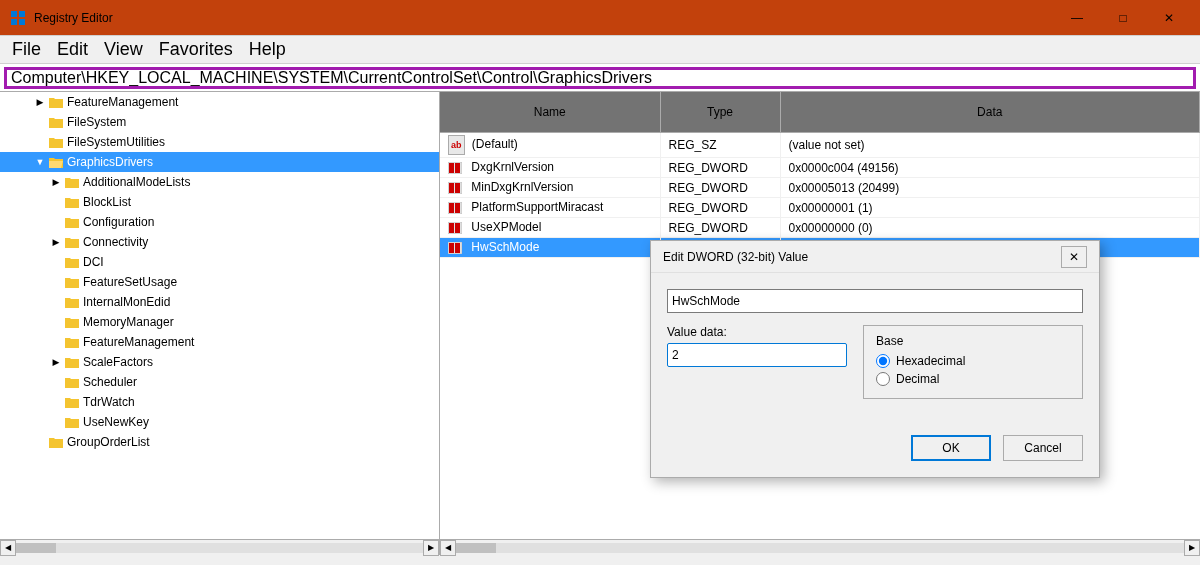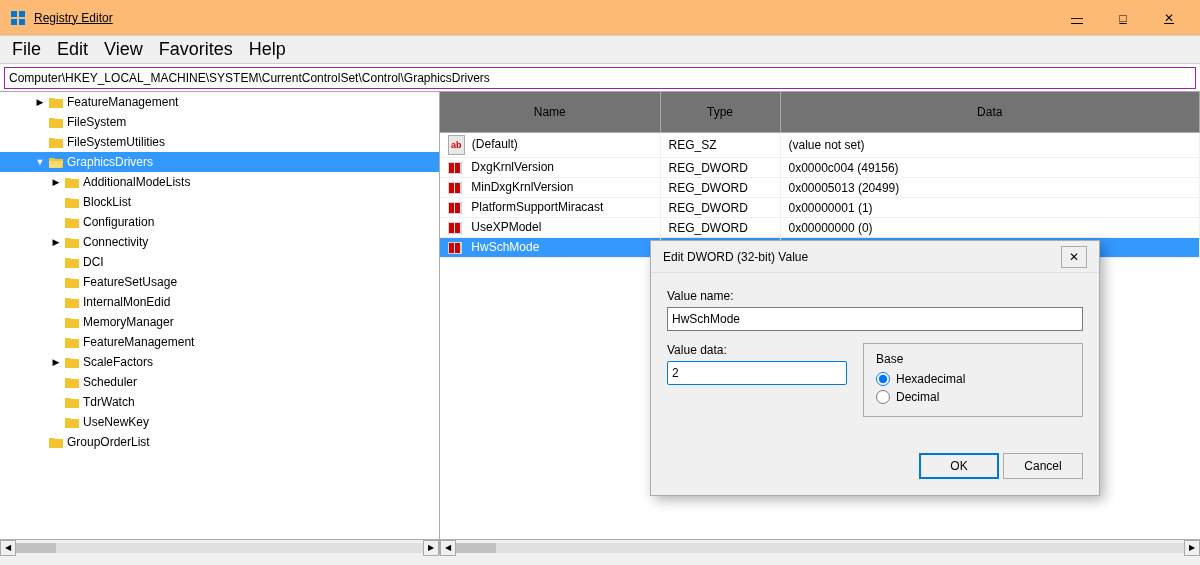--- a/index.html
+++ b/index.html
@@ -7,27 +7,26 @@
       font-family: 'Segoe UI', Tahoma, Geneva, Verdana, sans-serif;
       font-size: 12px;
       background: #f0f0f0;
       width: 1200px;
       height: 565px;
       overflow: hidden;
     }
 
     
     .title-bar {
-      background: #fdba74;
+      background: #c2410c;
       height: 36px;
       display: flex;
       align-items: center;
       padding: 17px 8px;
       border-bottom: 1px solid #d0d0d0;
-      text-decoration: underline;
     }
     .title-bar-icon {
       width: 20px;
       height: 20px;
       margin-right: 6px;
       display: flex;
       align-items: center;
       justify-content: center;
     }
     .title-bar-title {
@@ -71,23 +70,23 @@
       height: 28px;
       display: flex;
       align-items: center;
       padding: 2px 4px;
       background: #fff;
       border-bottom: 1px solid #ababab;
     }
     .address-input {
       flex: 1;
       height: 22px;
-      border: 1px solid #a21caf;
+      border: 3px solid #a21caf;
       padding: 0 4px;
-      font-size: 12px;
+      font-size: 16px;
       font-family: inherit;
       outline: none;
     }
 
     
     .main-content {
       display: flex;
       height: calc(565px - 36px - 28px - 28px - 26px);
       background: #fff;
     }
@@ -315,21 +314,21 @@
       font-size: 12px;
     }
     .radio-input {
       width: 14px;
       height: 14px;
       cursor: pointer;
     }
     .modal-buttons {
       display: flex;
       justify-content: flex-end;
-      gap: 4px;
+      gap: 12px;
       padding: 8px 16px 16px;
     }
     .modal-btn {
       width: 80px;
       height: 26px;
       border: 1px solid #ababab;
       background: #f0f0f0;
       font-size: 12px;
       font-family: inherit;
       cursor: pointer;
@@ -697,21 +696,20 @@
 
 <div class="modal-overlay">
   <div class="modal-dialog">
 
     <div class="modal-title-bar">
       <span class="modal-title">Edit DWORD (32-bit) Value</span>
       <button class="modal-close-btn">✕</button>
     </div>
 
     <div class="modal-body">
-      <div class="modal-field-label">Value name:</div>
       <input class="modal-text-input" type="text" value="HwSchMode" readonly="" style="">
 
       <div class="modal-row">
         <div>
           <div class="modal-field-label">Value data:</div>
           <input class="modal-value-input" type="text" value="2" style="">
         </div>
         <div class="modal-base-group">
           <div class="modal-base-title">Base</div>
           <div class="radio-row">

